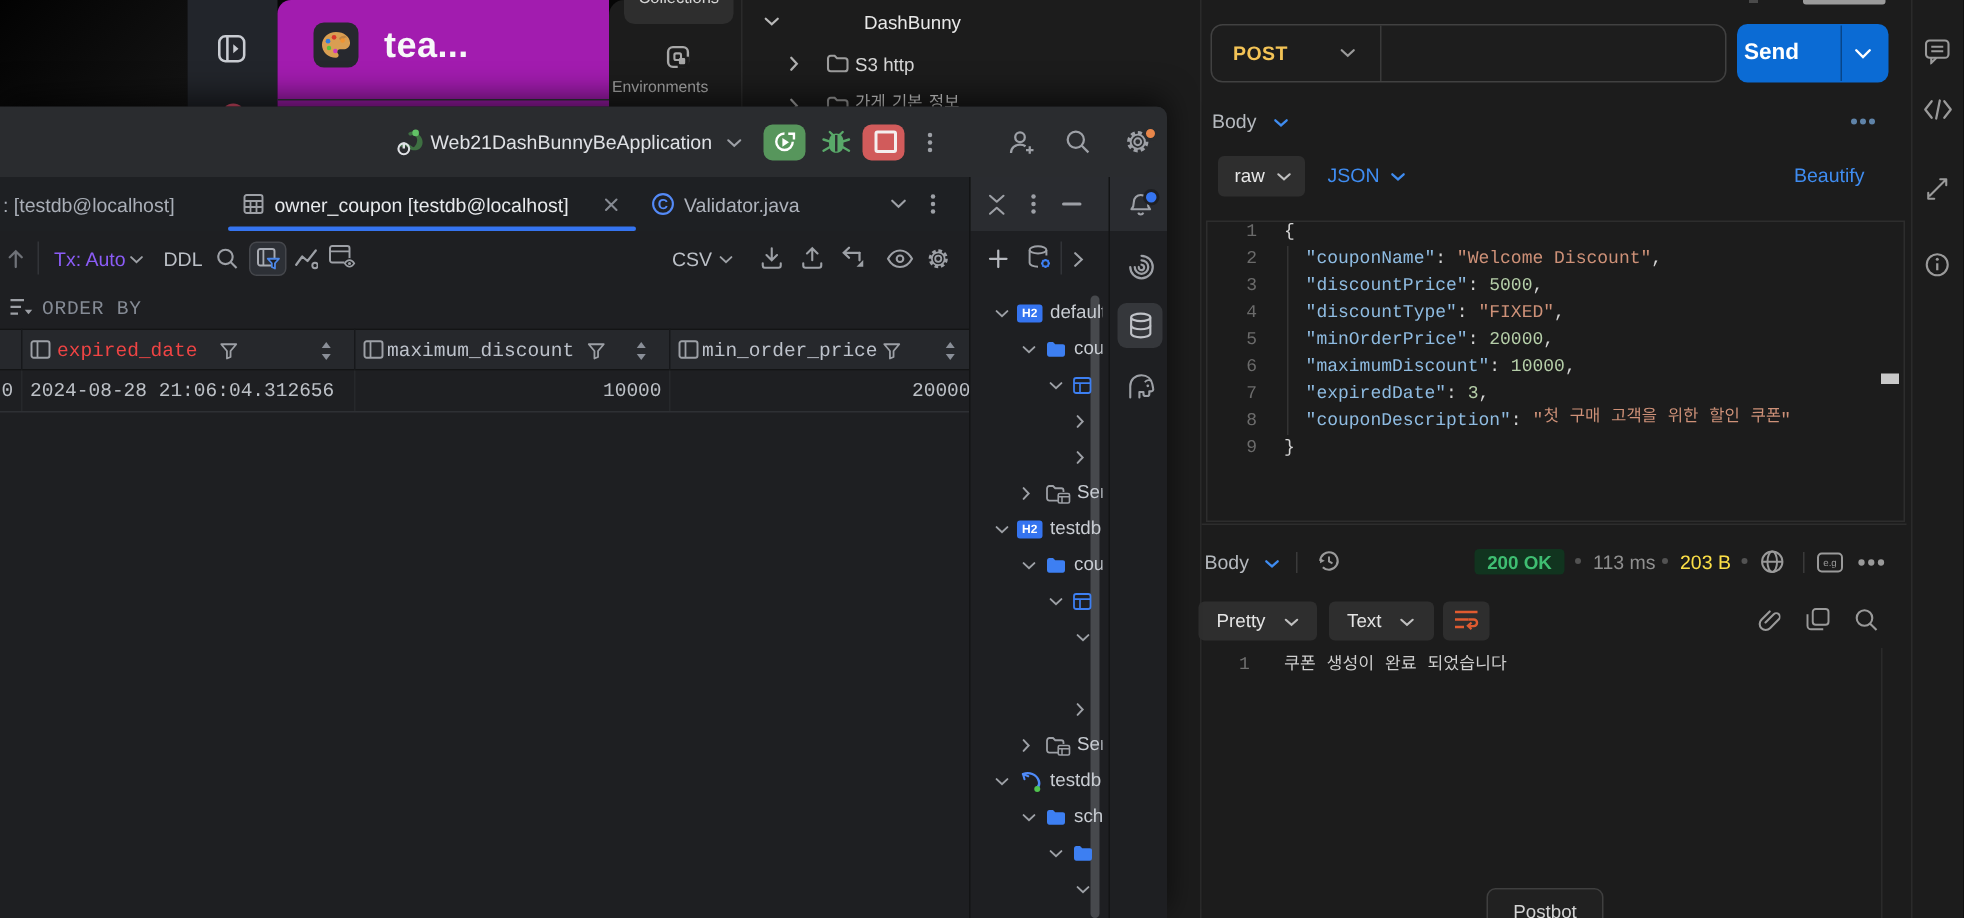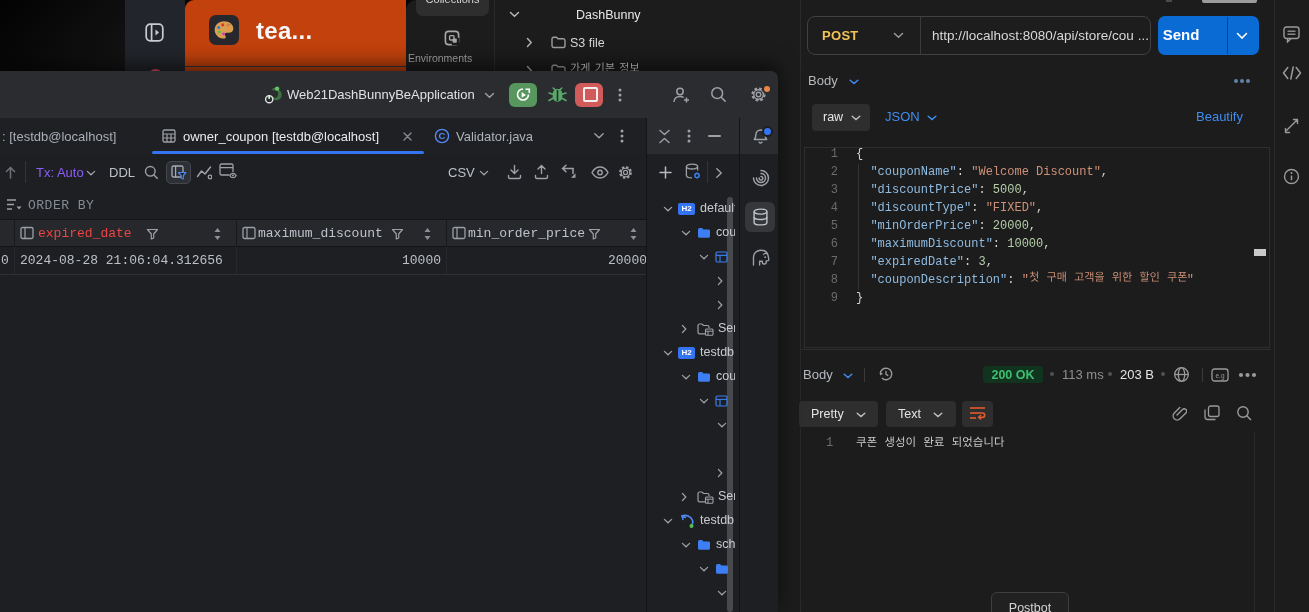--- a/index.html
+++ b/index.html
@@ -17,21 +17,21 @@
 
 <div class="ab" style="left:125px;top:0;width:60px;height:72px;background:#22252b;">
   <svg class="ab" style="left:20px;top:23px" width="19" height="19" viewBox="0 0 19 19">
     <rect x="1.2" y="1.2" width="16.6" height="16.6" rx="4" fill="none" stroke="#c9ccd2" stroke-width="1.7"></rect>
     <line x1="6.6" y1="1.5" x2="6.6" y2="17.5" stroke="#c9ccd2" stroke-width="1.7"></line>
     <path d="M10.5 6.5 L14 9.5 L10.5 12.5 Z" fill="#c9ccd2"></path>
   </svg>
   <div class="ab" style="left:23px;top:69px;width:15px;height:15px;border-radius:50%;background:#e8506e;"></div>
 </div>
 
-<div class="ab" style="left:185px;top:0;width:221px;height:72px;background:#c2410c;border-top-left-radius:9px;">
+<div class="ab" style="left:185px;top:0;width:221px;height:72px;background:#a21caf;border-top-left-radius:9px;">
   <div class="ab" style="left:24px;top:15px;width:30px;height:30px;border-radius:7px;background:#26282e;">
     <svg class="ab" style="left:4px;top:4px" width="22" height="22" viewBox="0 0 24 24">
       <path d="M12 2.5C6.2 2.5 1.8 6.7 1.8 11.9c0 5.2 4.4 9.4 10.2 9.4 1.1 0 1.9-.8 1.9-1.8 0-.5-.2-.9-.5-1.3-.3-.3-.5-.8-.5-1.3 0-1 .9-1.8 1.9-1.8h2.3c3.2 0 5.1-1.9 5.1-4.8C22.2 6 17.8 2.5 12 2.5z" fill="#d99e52"></path>
       <path d="M14.5 6.8c1.5-1.9 4.6-2.1 5.6-.4-1.7 0-2.8 1.6-4.3 1.9-1 .2-2-.4-1.3-1.5z" fill="#c08542"></path>
       <circle cx="6.2" cy="9.2" r="1.7" fill="#2e7ce0"></circle>
       <circle cx="10.6" cy="6.4" r="1.7" fill="#d8372c"></circle>
       <circle cx="16.8" cy="8.7" r="1.7" fill="#f09331"></circle>
       <circle cx="6.9" cy="14.2" r="1.6" fill="#57c23d"></circle>
       <circle cx="11.5" cy="16.4" r="1.6" fill="#cf3bbc"></circle>
     </svg>
@@ -56,42 +56,41 @@
   <svg class="ab" style="left:103px;top:11px" width="11" height="7" viewBox="0 0 11 7">
       <path d="M1.5 1.5 L5.5 5.2 L9.5 1.5" fill="none" stroke="#b9b9b9" stroke-width="1.5" stroke-linecap="round"></path>
     </svg>
   <div class="ab" style="left:124px;top:7.5px;font-size:12.5px;color:#e8e8e8;margin-left:46px;">DashBunny</div>
   <svg class="ab" style="left:120px;top:37px" width="7" height="11" viewBox="0 0 7 11">
       <path d="M1.5 1.5 L5.2 5.5 L1.5 9.5" fill="none" stroke="#b0b0b0" stroke-width="1.5" stroke-linecap="round"></path>
     </svg>
   <svg class="ab" style="left:145px;top:36px" width="15" height="13" viewBox="0 0 15 13">
       <path d="M1 3.2 C1 2 1.7 1.2 2.8 1.2 H5.4 L7 2.8 H12.3 C13.4 2.8 14 3.5 14 4.6 V9.6 C14 10.8 13.4 11.5 12.2 11.5 H2.8 C1.7 11.5 1 10.8 1 9.6 Z" fill="none" stroke="#9e9e9e" stroke-width="1.4"></path>
     </svg>
-  <div class="ab" style="left:164px;top:35.5px;font-size:12.5px;color:#d6d6d6;">S3 file</div>
+  <div class="ab" style="left:164px;top:35.5px;font-size:12.5px;color:#d6d6d6;">S3 http</div>
   <svg class="ab" style="left:120px;top:65px" width="7" height="11" viewBox="0 0 7 11">
       <path d="M1.5 1.5 L5.2 5.5 L1.5 9.5" fill="none" stroke="#b0b0b0" stroke-width="1.5" stroke-linecap="round"></path>
     </svg>
   <svg class="ab" style="left:145px;top:64px" width="15" height="13" viewBox="0 0 15 13">
       <path d="M1 3.2 C1 2 1.7 1.2 2.8 1.2 H5.4 L7 2.8 H12.3 C13.4 2.8 14 3.5 14 4.6 V9.6 C14 10.8 13.4 11.5 12.2 11.5 H2.8 C1.7 11.5 1 10.8 1 9.6 Z" fill="none" stroke="#9e9e9e" stroke-width="1.4"></path>
     </svg>
   <div class="ab" style="left:164px;top:62px;">
       <svg width="69.7" height="12.2" viewBox="0 0 69.7 12.2">
         <path transform="translate(0,9.8) scale(0.011100)" d="M661.7489013671875 -827.3104248046875H745.060791015625V77.140380859375H661.7489013671875ZM722.9703369140625 -460.180908203125H889.460205078125V-391.0093994140625H722.9703369140625ZM430.658447265625 -729.8704833984375H511.80029296875Q511.80029296875 -601.340087890625 470.140380859375 -483.599853515625Q428.48046875 -365.859619140625 338.28546142578125 -266.45947265625Q248.0904541015625 -167.059326171875 101.2901611328125 -93.7691650390625L55.2091064453125 -157.820556640625Q180.698974609375 -221.4305419921875 264.10382080078125 -305.66534423828125Q347.5086669921875 -389.900146484375 389.08355712890625 -493.58502197265625Q430.658447265625 -597.2698974609375 430.658447265625 -716.7301025390625ZM97.179443359375 -729.8704833984375H473.3994140625V-661.259033203125H97.179443359375Z M1658.698974609375 -826.92041015625H1738.500732421875V77.5303955078125H1658.698974609375ZM1266.43994140625 -457.3509521484375H1494.018798828125V-390.1295166015625H1266.43994140625ZM1470.6787109375 -803.4305419921875H1548.700439453125V31.6005859375H1470.6787109375ZM1277.4884033203125 -712.380615234375H1357.460205078125Q1357.460205078125 -594.1201171875 1323.580322265625 -485.35491943359375Q1289.700439453125 -376.5897216796875 1214.98046875 -283.33465576171875Q1140.260498046875 -190.07958984375 1018.460205078125 -117.3494873046875L969.939208984375 -176.8907470703125Q1076.1591796875 -240.500732421875 1144.198974609375 -321.260498046875Q1212.23876953125 -402.020263671875 1244.8635864257812 -496.7301025390625Q1277.4884033203125 -591.43994140625 1277.4884033203125 -697.2901611328125ZM1009.0296630859375 -712.380615234375H1308.018798828125V-644.1591796875H1009.0296630859375Z M2927.347250448691 -826.92041015625H3010.049154745566V77.5303955078125H2927.347250448691ZM2662.1569428315033 -729.48046875H2744.0788178315033Q2744.0788178315033 -631.2901611328125 2720.808920370566 -540.219970703125Q2697.5390229096283 -449.1497802734375 2647.3791108002533 -367.33465576171875Q2597.2191986908783 -285.51953125 2517.3791108002533 -215.8994140625Q2437.5390229096283 -146.279296875 2323.788656698691 -90.9891357421875L2279.4377045502533 -157.6005859375Q2410.7777924408783 -220.7706298828125 2495.512594686972 -305.00543212890625Q2580.247396933066 -389.240234375 2621.2021698822846 -492.64508056640625Q2662.1569428315033 -596.0499267578125 2662.1569428315033 -715.9500732421875ZM2321.2379975190033 -729.48046875H2697.4579682221283V-661.6490478515625H2321.2379975190033Z M3296.4579682221283 -790.8704833984375H3378.5998139252533V-677.88134765625H3816.1569428315033V-790.8704833984375H3898.688803183066V-429.2698974609375H3296.4579682221283ZM3378.5998139252533 -611.6099853515625V-496.101318359375H3816.1569428315033V-611.6099853515625ZM3188.0180268158783 -333.2105712890625H4005.2987885346283V-265.379150390625H3188.0180268158783ZM3555.6374115815033 -468.6505126953125H3637.949301229941V-303.1700439453125H3555.6374115815033ZM3293.727865683066 -10.40087890625H3914.788656698691V57.820556640625H3293.727865683066ZM3293.727865683066 -192.7098388671875H3376.649740683066V12.979736328125H3293.727865683066Z M4969.507122967694 -592.4508056640625H5173.206097577069V-523.4493408203125H4969.507122967694ZM5147.285687420819 -826.5303955078125H5230.597577069257V-287.6099853515625H5147.285687420819ZM4933.216961834882 -260.020263671875Q5026.897137616132 -260.020263671875 5094.102276776288 -240.15521240234375Q5161.307415936444 -220.2901611328125 5197.757489178632 -182.64508056640625Q5234.207562420819 -145.0 5234.207562420819 -91.2698974609375Q5234.207562420819 -11.19970703125 5153.722393963788 32.83538818359375Q5073.237225506757 76.8704833984375 4933.216961834882 76.8704833984375Q4793.196698163007 76.8704833984375 4712.406537030194 32.83538818359375Q4631.616375897382 -11.19970703125 4631.616375897382 -91.2698974609375Q4631.616375897382 -145.0 4668.066449139569 -182.64508056640625Q4704.516522381757 -220.2901611328125 4772.221661541913 -240.15521240234375Q4839.926800702069 -260.020263671875 4933.216961834882 -260.020263671875ZM4933.216961834882 -195.138916015625Q4865.017254803632 -195.138916015625 4816.0125550966 -182.84405517578125Q4767.007855389569 -170.5491943359375 4740.468060467694 -147.59442138671875Q4713.928265545819 -124.6396484375 4713.928265545819 -91.2698974609375Q4713.928265545819 -58.900146484375 4740.468060467694 -35.7503662109375Q4767.007855389569 -12.6005859375 4816.0125550966 -0.30572509765625Q4865.017254803632 11.9891357421875 4933.216961834882 11.9891357421875Q5001.416668866132 11.9891357421875 5050.116375897382 -0.30572509765625Q5098.816082928632 -12.6005859375 5125.355877850507 -35.7503662109375Q5151.895672772382 -58.900146484375 5151.895672772382 -91.2698974609375Q5151.895672772382 -124.6396484375 5125.355877850507 -147.59442138671875Q5098.816082928632 -170.5491943359375 5050.116375897382 -182.84405517578125Q5001.416668866132 -195.138916015625 4933.216961834882 -195.138916015625ZM4717.015789959882 -735.3603515625H4785.187298748944V-662.180908203125Q4785.187298748944 -579.1107177734375 4753.3924379091 -506.39544677734375Q4721.597577069257 -433.68017578125 4664.817547772382 -379.13494873046875Q4608.037518475507 -324.5897216796875 4532.777020428632 -296.0296630859375L4490.206097577069 -362.0311279296875Q4540.836346600507 -380.201171875 4582.336346600507 -411.28619384765625Q4623.836346600507 -442.3712158203125 4654.13120744035 -482.17620849609375Q4684.426068280194 -521.981201171875 4700.720929120038 -568.0311279296875Q4717.015789959882 -614.0810546875 4717.015789959882 -662.180908203125ZM4733.106244061444 -735.3603515625H4800.497723553632V-662.7908935546875Q4800.497723553632 -604.6910400390625 4827.842511151288 -550.0560913085938Q4855.187298748944 -495.421142578125 4904.762188885663 -453.0311279296875Q4954.337079022382 -410.64111328125 5019.747357342694 -387.0810546875L4977.736493084882 -321.4696044921875Q4904.256024334882 -348.419677734375 4849.171002362225 -399.57489013671875Q4794.085980389569 -450.7301025390625 4763.596112225507 -518.9453735351562Q4733.106244061444 -587.16064453125 4733.106244061444 -662.7908935546875ZM4515.736493084882 -760.6707763671875H4998.557049725507V-692.83935546875H4515.736493084882Z M5406.786419842694 -106.28076171875H6226.507122967694V-37.279296875H5406.786419842694ZM5773.575848553632 -322.9500732421875H5855.887738202069V-86.4305419921875H5773.575848553632ZM5502.986126873944 -762.9906005859375H5585.517987225507V-601.7113037109375H6045.995526288007V-762.9906005859375H6127.917401288007V-300.4898681640625H5502.986126873944ZM5585.517987225507 -534.0499267578125V-368.3212890625H6045.995526288007V-534.0499267578125Z" fill="#d6d6d6"></path>
       </svg>
     </div>
 
   <div class="ab" style="left:394px;top:0;width:1px;height:612px;background:#2a2a2a;"></div>
 
   <div class="ab" style="left:401px;top:16px;width:344px;height:39px;border:1px solid #414141;border-radius:8px;box-sizing:border-box;background:#1d1d1d;"></div>
   <div class="ab" style="left:416px;top:28px;font-size:13px;font-weight:bold;color:#f3c356;letter-spacing:0.3px;">POST</div>
   <svg class="ab" style="left:487px;top:32px" width="11" height="7" viewBox="0 0 11 7">
       <path d="M1.5 1.5 L5.5 5.2 L9.5 1.5" fill="none" stroke="#9a9a9a" stroke-width="1.5" stroke-linecap="round"></path>
     </svg>
   <div class="ab" style="left:514px;top:17px;width:1px;height:37px;background:#3a3a3a;"></div>
-  <div class="ab" style="left:526px;top:28px;font-size:13.5px;color:#d8d8d8;">http://localhost:8080/api/store/cou ...</div>
 
   <div class="ab" style="left:752px;top:16px;width:101px;height:39px;border-radius:7px;background:#0b6bd4;"></div>
   <div class="ab" style="left:752px;top:26px;width:46px;text-align:center;font-size:15px;font-weight:bold;color:#fff;">Send</div>
   <div class="ab" style="left:821px;top:17px;width:1px;height:37px;background:rgba(0,0,0,0.35);"></div>
   <svg class="ab" style="left:830px;top:32px" width="12" height="8" viewBox="0 0 12 8">
       <path d="M1.5 1.5 L6 6 L10.5 1.5" fill="none" stroke="#fff" stroke-width="1.6" stroke-linecap="round"></path>
     </svg>
 
   <div class="ab" style="left:796px;top:0;width:55px;height:2.5px;border-radius:0 0 2px 2px;background:#9b9b9b;"></div>
   <div class="ab" style="left:760px;top:0;width:6px;height:2px;background:#4a4a4a;"></div>
@@ -145,21 +144,21 @@
     <path d="M2.2 8 a5.8 5.8 0 1 1 1.7 4.1" fill="none" stroke="#9a9a9a" stroke-width="1.4"></path>
     <path d="M2 9.5 L2.2 6.4 L5.2 7.8 Z" fill="#9a9a9a"></path>
     <path d="M8 5 V8.3 L10.3 9.6" fill="none" stroke="#9a9a9a" stroke-width="1.3"></path>
   </svg>
   <div class="ab" style="left:577px;top:366px;width:60px;height:17px;border-radius:3px;background:#12372304;"></div>
   <div class="ab" style="left:577px;top:366px;width:60px;height:17px;border-radius:3px;background:#11341f;"></div>
   <div class="ab" style="left:577px;top:368px;width:60px;text-align:center;font-size:12.5px;font-weight:bold;color:#3fbe72;">200 OK</div>
   <div class="ab" style="left:644px;top:372px;width:4px;height:4px;border-radius:50%;background:#525252;"></div>
   <div class="ab" style="left:656px;top:367px;font-size:13px;color:#8f8f8f;">113 ms</div>
   <div class="ab" style="left:702px;top:372px;width:4px;height:4px;border-radius:50%;background:#525252;"></div>
-  <div class="ab" style="left:714px;top:367px;font-size:13px;color:#e5e5e5;">203 B</div>
+  <div class="ab" style="left:714px;top:367px;font-size:13px;color:#fde047;">203 B</div>
   <div class="ab" style="left:755px;top:372px;width:4px;height:4px;border-radius:50%;background:#525252;"></div>
   <svg class="ab" style="left:767px;top:366px" width="17" height="17" viewBox="0 0 17 17">
     <circle cx="8.5" cy="8.5" r="6.8" fill="none" stroke="#9a9a9a" stroke-width="1.3"></circle>
     <ellipse cx="8.5" cy="8.5" rx="3.2" ry="6.8" fill="none" stroke="#9a9a9a" stroke-width="1.3"></ellipse>
     <line x1="1.7" y1="8.5" x2="15.3" y2="8.5" stroke="#9a9a9a" stroke-width="1.3"></line>
   </svg>
   <div class="ab" style="left:796px;top:368px;width:1px;height:14px;background:#3a3a3a;"></div>
   <svg class="ab" style="left:805px;top:368px" width="18" height="14" viewBox="0 0 18 14">
     <rect x="1" y="1" width="16" height="12" rx="2.5" fill="none" stroke="#9a9a9a" stroke-width="1.3"></rect>
     <text x="9" y="9.6" font-size="6.5" fill="#9a9a9a" text-anchor="middle" font-family="Liberation Sans">e.g</text>

